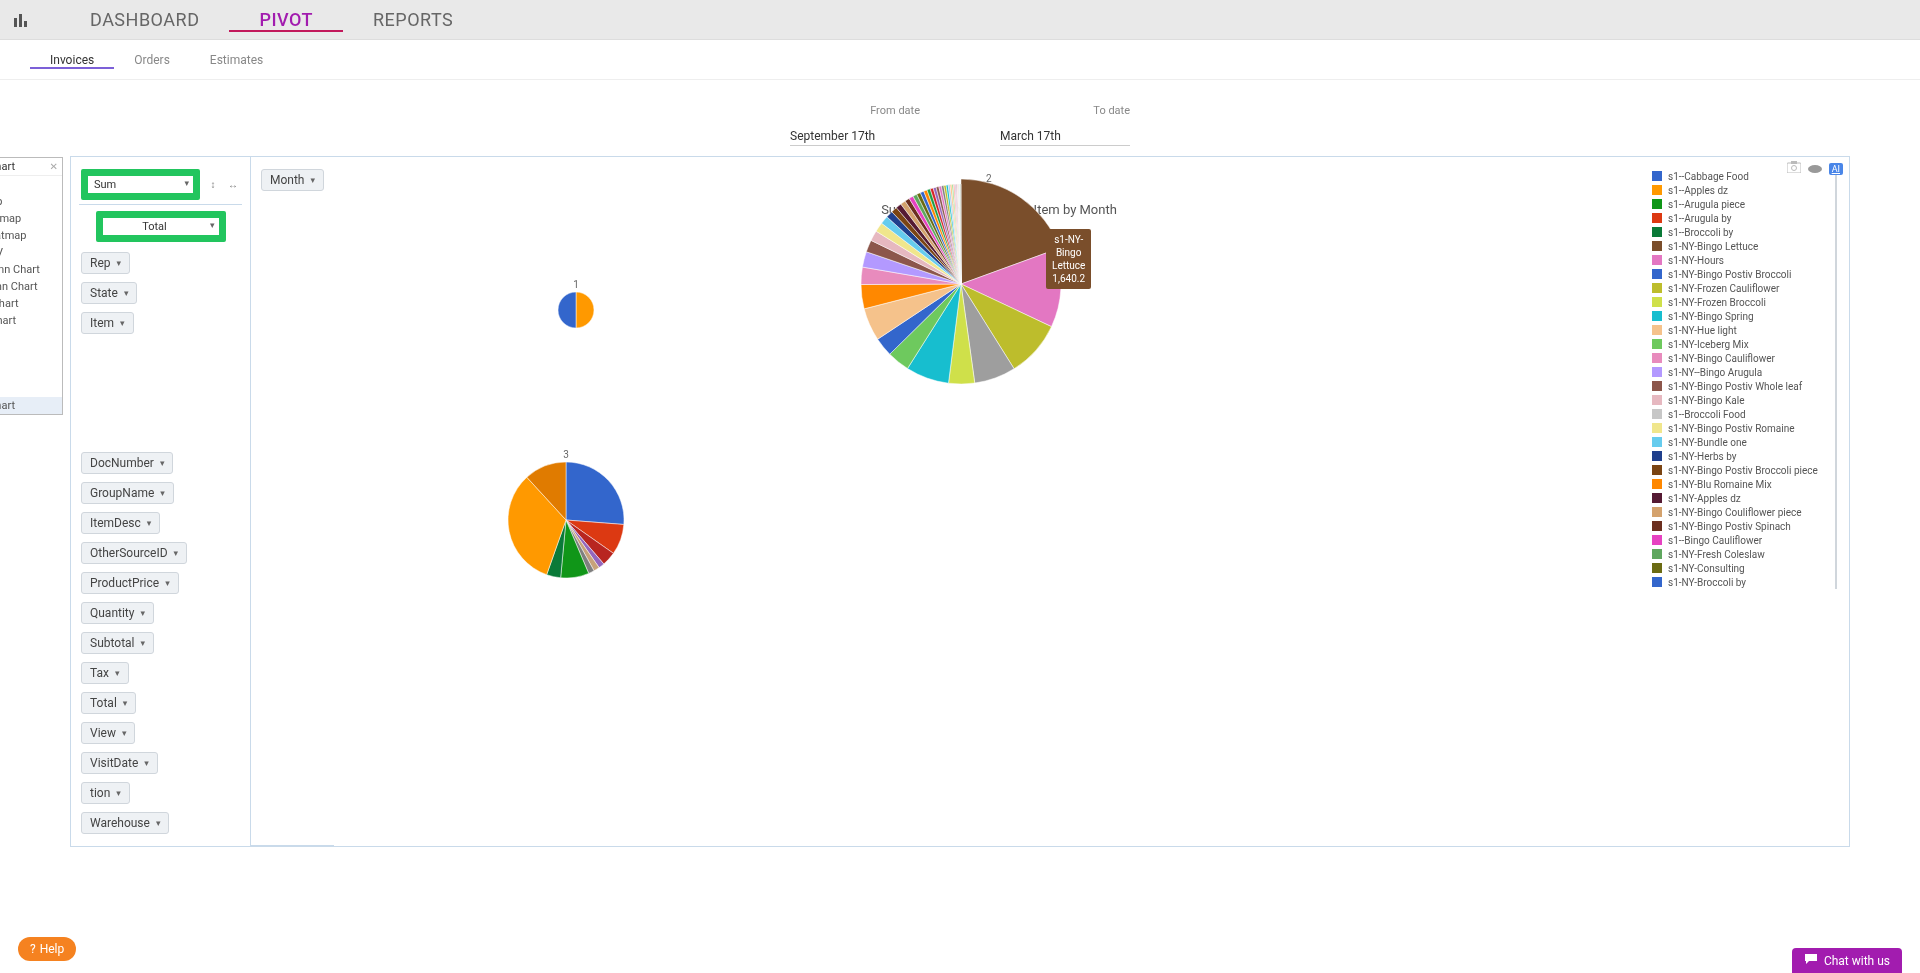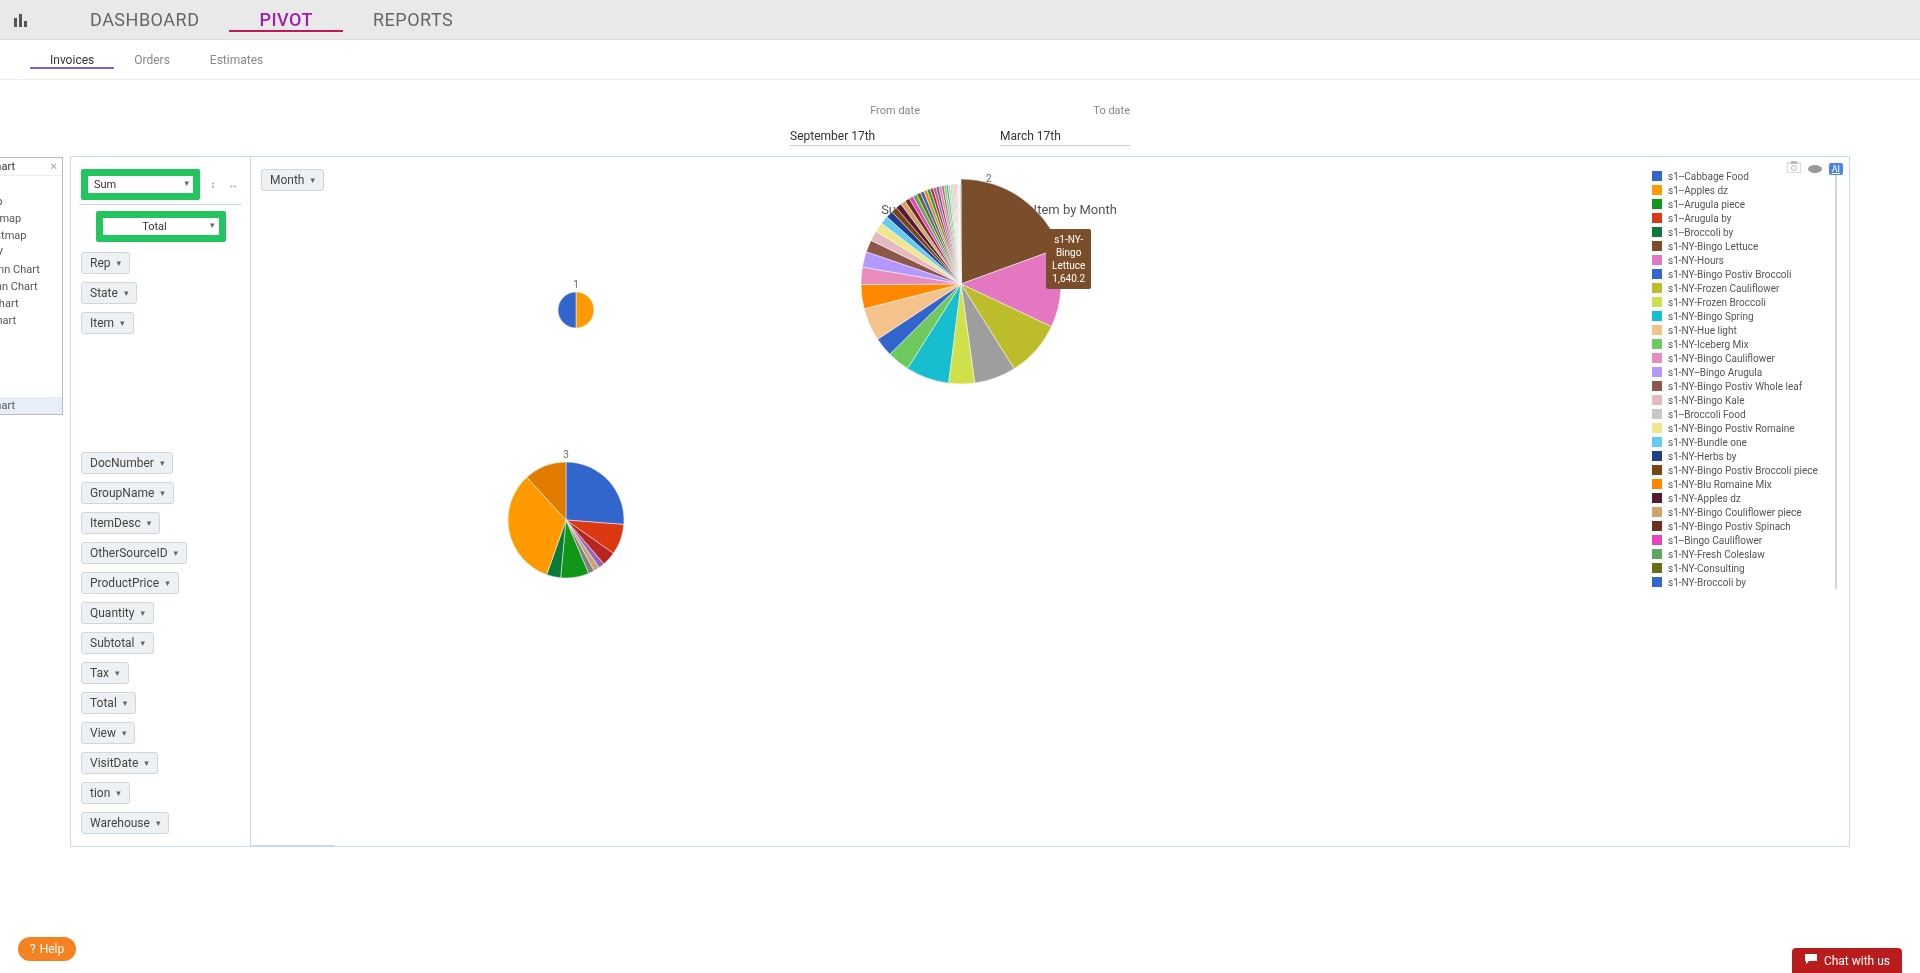--- a/index.html
+++ b/index.html
@@ -37,21 +37,21 @@
   .legend-wrap::-webkit-scrollbar-thumb { background:#ccc; border-radius:3px; }
   .leg-item { display:flex; align-items:center; font-size: 10px; color:#555; padding: 1.5px 0; white-space:nowrap; }
   .leg-sw { width:10px; height:10px; margin-right:6px; flex-shrink:0; }
   .tooltip { position:absolute; background:#7a4e2b; color:#fff; font-size:10px; padding:4px 6px; border-radius:2px; line-height:1.3; }
   .dropdown { position:absolute; left:0; top:0; background:#fff; border:1px solid #bbb; width:140px; z-index:10; font-size:11px; }
   .dropdown .dd-sel { padding: 2px 4px; color:#333; display:flex; justify-content:space-between; align-items:center; border-bottom:1px solid #eee; }
   .dropdown .dd-x { color:#aaa; cursor:pointer; font-size:10px; }
   .dropdown .dd-item { padding: 2px 4px; cursor:pointer; color:#555; }
   .dropdown .dd-item:hover, .dropdown .dd-item.hi { background:#e7eef7; }
   .help-btn { position:fixed; left:18px; bottom:12px; background:#f58220; color:#fff; border-radius:14px; padding:5px 12px; font-size:12px; display:flex; align-items:center; gap:4px; cursor:pointer; z-index:50;}
-  .chat-btn { position:fixed; right:18px; bottom:0; background:#b91c1c; color:#fff; padding:5px 12px; font-size:12px; display:flex; align-items:center; gap:6px; cursor:pointer; z-index:50; border-radius:4px 4px 0 0;}
+  .chat-btn { position:fixed; right:18px; bottom:0; background:#a21caf; color:#fff; padding:5px 12px; font-size:12px; display:flex; align-items:center; gap:6px; cursor:pointer; z-index:50; border-radius:4px 4px 0 0;}
   .field-list { display:flex; flex-direction:column; align-items:flex-start; }
   svg.pie { display:block; }
 </style>
 </head>
 <body>
 
 <div class="topbar">
   <span class="logo">
     <svg width="16" height="16" viewBox="0 0 16 16">
         <rect x="1" y="6" width="3" height="9" fill="#555"></rect>

